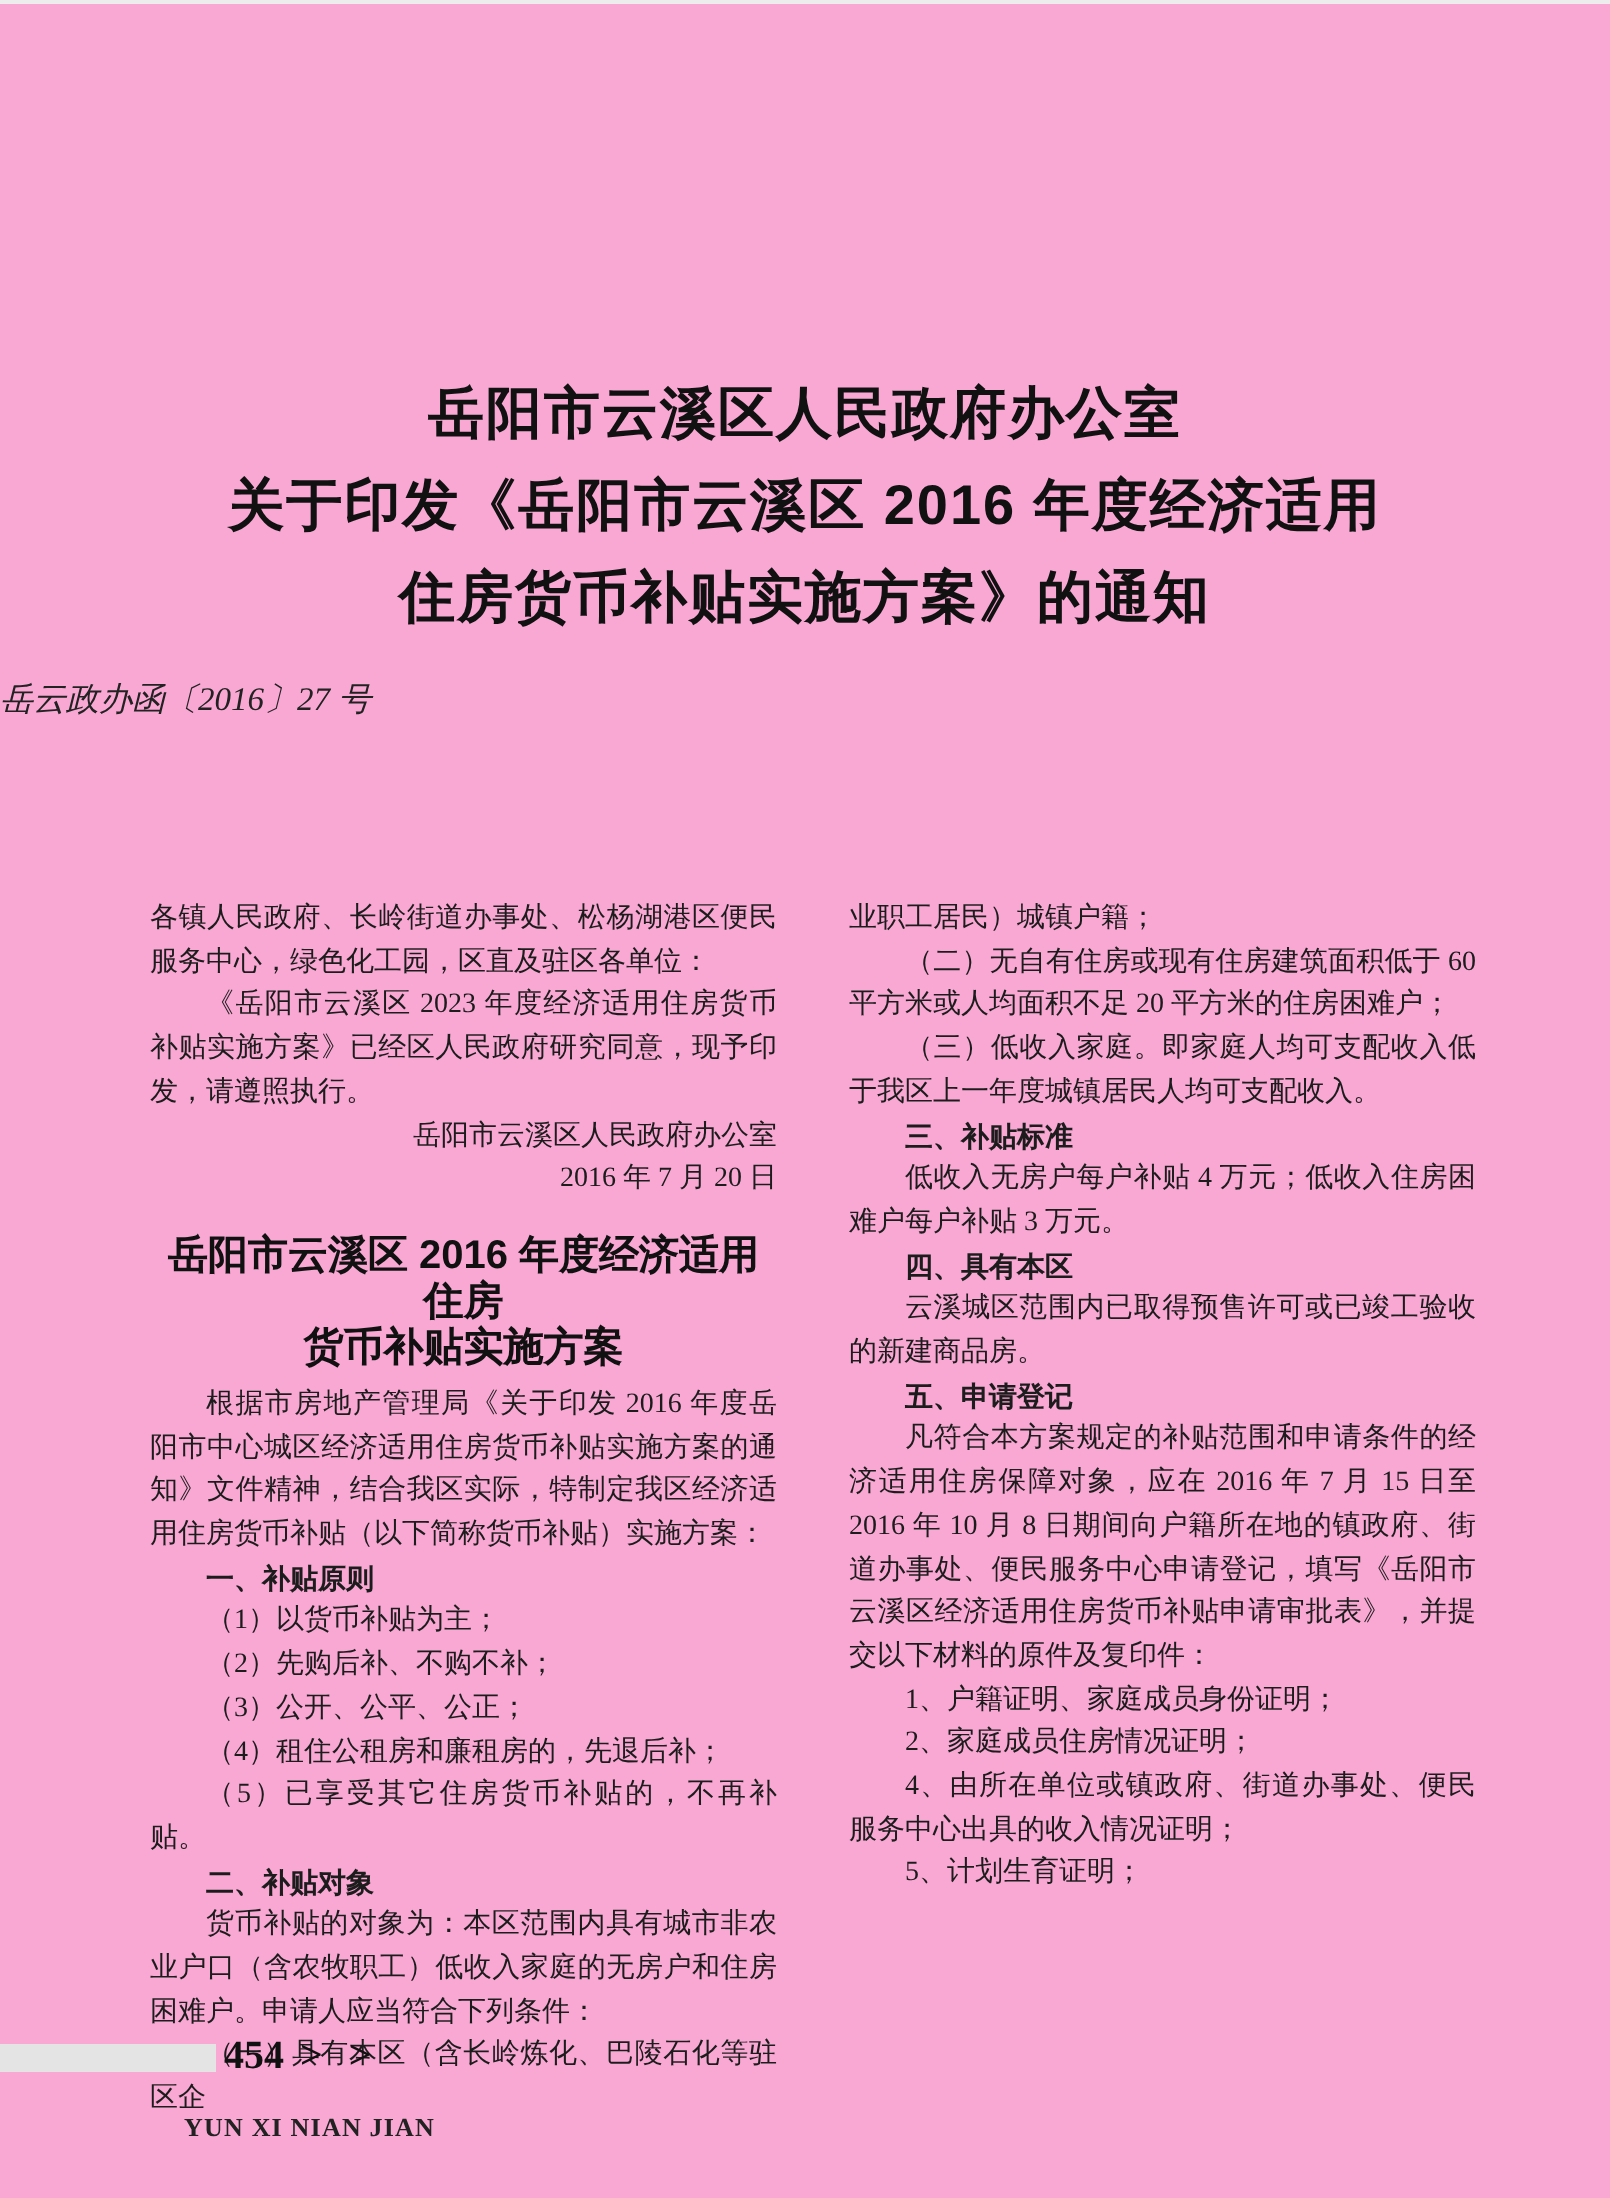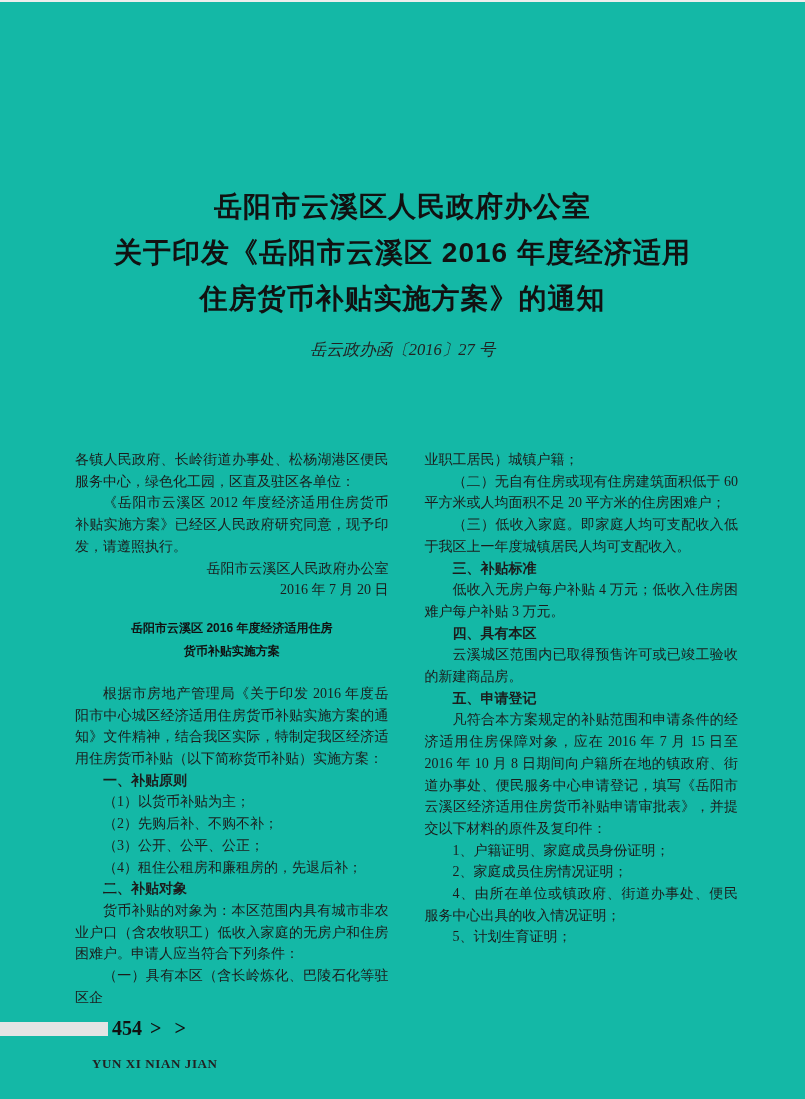--- a/index.html
+++ b/index.html
@@ -1,20 +1,20 @@
 <!DOCTYPE html>
 <html><head>
 <meta charset="utf-8">
 <style>
   html, body { margin: 0; padding: 0; background: #ffffff; }
   .page {
     position: relative;
     width: 805px;
     height: 1099px;
-    background: #14b8a6;
+    background: #f9a8d4;
     overflow: hidden;
     font-family: "Liberation Serif", serif;
     color: #1c1c1c;
     box-shadow: inset 0 2px 0 #ededed;
   }
   
   .title-block {
     position: absolute;
     top: 184px;
     left: 0;
@@ -25,21 +25,21 @@
     font-size: 28px;
     line-height: 46px;
     color: #111111;
     letter-spacing: 1px;
   }
   .doc-number {
     position: absolute;
     top: 339px;
     left: 0;
     width: 100%;
-    text-align: center;
+    text-align: left;
     font-size: 16.5px;
     font-style: italic;
     font-family: "Liberation Serif", serif;
     color: #222222;
   }
   
   .columns {
     position: absolute;
     top: 449px;
     left: 75px;
@@ -55,25 +55,25 @@
     text-align: justify;
   }
   .column p { margin: 0; text-indent: 2em; }
   .column p.noindent { text-indent: 0; }
   .column p.right { text-align: right; text-indent: 0; }
   .column p.sec-heading {
     font-weight: bold;
     font-family: "Liberation Sans", sans-serif;
   }
   .plan-title {
-    margin: 16px 0 20px 0;
+    margin: 16px 0 6px 0;
     text-align: center;
     font-weight: bold;
     font-family: "Liberation Sans", sans-serif;
-    font-size: 12px;
+    font-size: 20px;
     line-height: 23px;
     color: #111111;
   }
   
   .footer-bar {
     position: absolute;
     left: 0;
     top: 1022px;
     width: 108px;
     height: 14px;
@@ -116,36 +116,37 @@
     <div>关于印发《岳阳市云溪区 2016 年度经济适用</div>
     <div>住房货币补贴实施方案》的通知</div>
   </div>
 
   <div class="doc-number">岳云政办函〔2016〕27 号</div>
 
   <div class="columns">
 
     <div class="column">
       <p class="noindent">各镇人民政府、长岭街道办事处、松杨湖港区便民服务中心，绿色化工园，区直及驻区各单位：</p>
-      <p>《岳阳市云溪区 2012 年度经济适用住房货币补贴实施方案》已经区人民政府研究同意，现予印发，请遵照执行。</p>
+      <p>《岳阳市云溪区 2023 年度经济适用住房货币补贴实施方案》已经区人民政府研究同意，现予印发，请遵照执行。</p>
       <p class="right">岳阳市云溪区人民政府办公室</p>
       <p class="right">2016 年 7 月 20 日</p>
 
       <div class="plan-title">
         <div>岳阳市云溪区 2016 年度经济适用住房</div>
         <div>货币补贴实施方案</div>
       </div>
 
       <p>根据市房地产管理局《关于印发 2016 年度岳阳市中心城区经济适用住房货币补贴实施方案的通知》文件精神，结合我区实际，特制定我区经济适用住房货币补贴（以下简称货币补贴）实施方案：</p>
 
       <p class="sec-heading">一、补贴原则</p>
       <p>（1）以货币补贴为主；</p>
       <p>（2）先购后补、不购不补；</p>
       <p>（3）公开、公平、公正；</p>
       <p>（4）租住公租房和廉租房的，先退后补；</p>
+      <p>（5）已享受其它住房货币补贴的，不再补贴。</p>
 
       <p class="sec-heading">二、补贴对象</p>
       <p>货币补贴的对象为：本区范围内具有城市非农业户口（含农牧职工）低收入家庭的无房户和住房困难户。申请人应当符合下列条件：</p>
       <p>（一）具有本区（含长岭炼化、巴陵石化等驻区企</p>
     </div>
 
     <div class="column">
       <p class="noindent">业职工居民）城镇户籍；</p>
       <p>（二）无自有住房或现有住房建筑面积低于 60 平方米或人均面积不足 20 平方米的住房困难户；</p>
       <p>（三）低收入家庭。即家庭人均可支配收入低于我区上一年度城镇居民人均可支配收入。</p>

